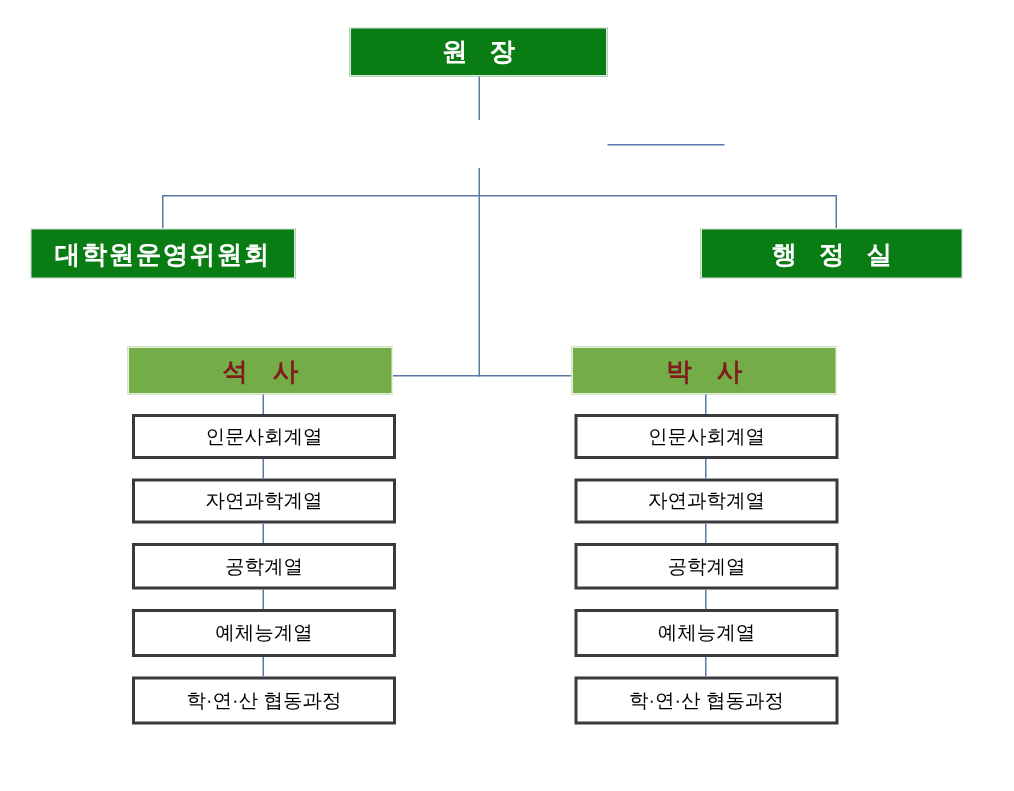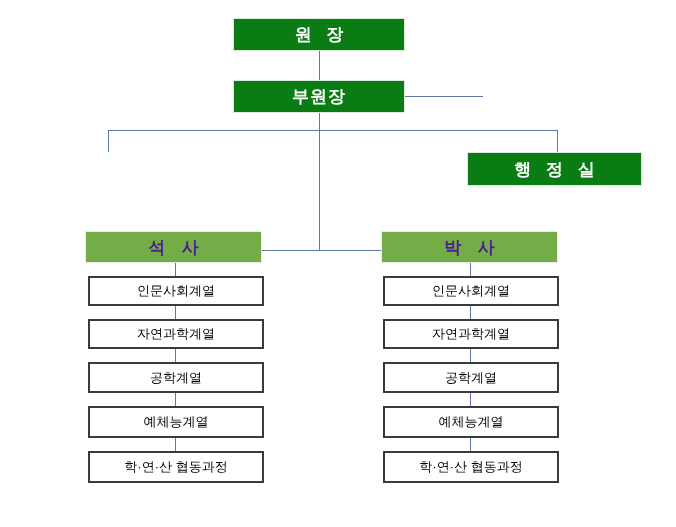--- a/index.html
+++ b/index.html
@@ -36,21 +36,21 @@
     letter-spacing: 1px;
     border: 1px solid #dfe9df;
   }
   .node-primary.wide-letter {
     letter-spacing: 5px;
     text-indent: 5px;
   }
   
   .node-degree {
     background: #74ad48;
-    color: #4c1d95;
+    color: #7f1d1d;
     font-weight: bold;
     font-size: 17px;
     letter-spacing: 6px;
     text-indent: 6px;
     border: 1px solid #e6efe0;
   }
   
   .node-leaf {
     background: #ffffff;
     color: #000000;
@@ -92,23 +92,23 @@
   <div class="line line-v" style="left:175px; top:438px; height:13px;"></div>
 
   <div class="line line-v" style="left:470px; top:262px; height:14px;"></div>
   <div class="line line-v" style="left:470px; top:306px; height:13px;"></div>
   <div class="line line-v" style="left:470px; top:349px; height:13px;"></div>
   <div class="line line-v" style="left:470px; top:393px; height:13px;"></div>
   <div class="line line-v" style="left:470px; top:438px; height:13px;"></div>
 
   <div class="node node-primary wide-letter" style="left:233px; top:18px; width:172px; height:33px;">원  장</div>
 
-  <div class="node node-primary" style="left:233px; top:80px; width:172px; height:33px;">부원장</div>
 
 
+  <div class="node node-primary" style="left:20px; top:152px; width:177px; height:34px;">대학원운영위원회</div>
 
   <div class="node node-primary wide-letter" style="left:467px; top:152px; width:175px; height:34px;">행 정 실</div>
 
   <div class="node node-degree" style="left:85px; top:231px; width:177px; height:32px;">석 사</div>
 
   <div class="node node-degree" style="left:381px; top:231px; width:177px; height:32px;">박 사</div>
 
   <div class="node node-leaf" style="left:88px; top:276px; width:176px; height:30px;">인문사회계열</div>
   <div class="node node-leaf" style="left:88px; top:319px; width:176px; height:30px;">자연과학계열</div>
   <div class="node node-leaf" style="left:88px; top:362px; width:176px; height:31px;">공학계열</div>

